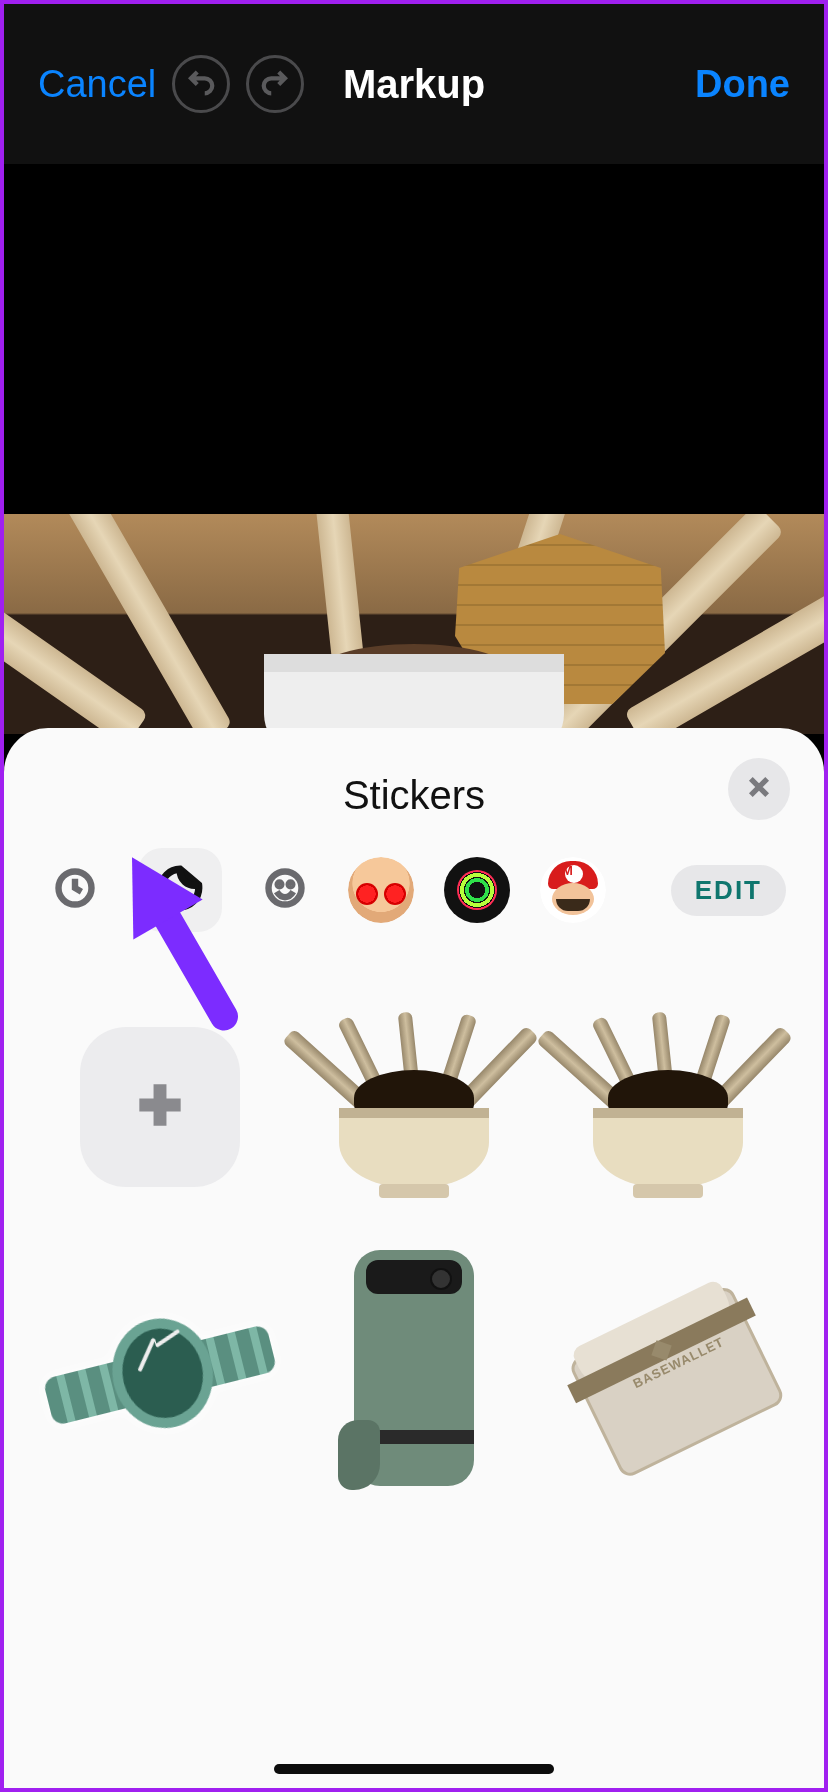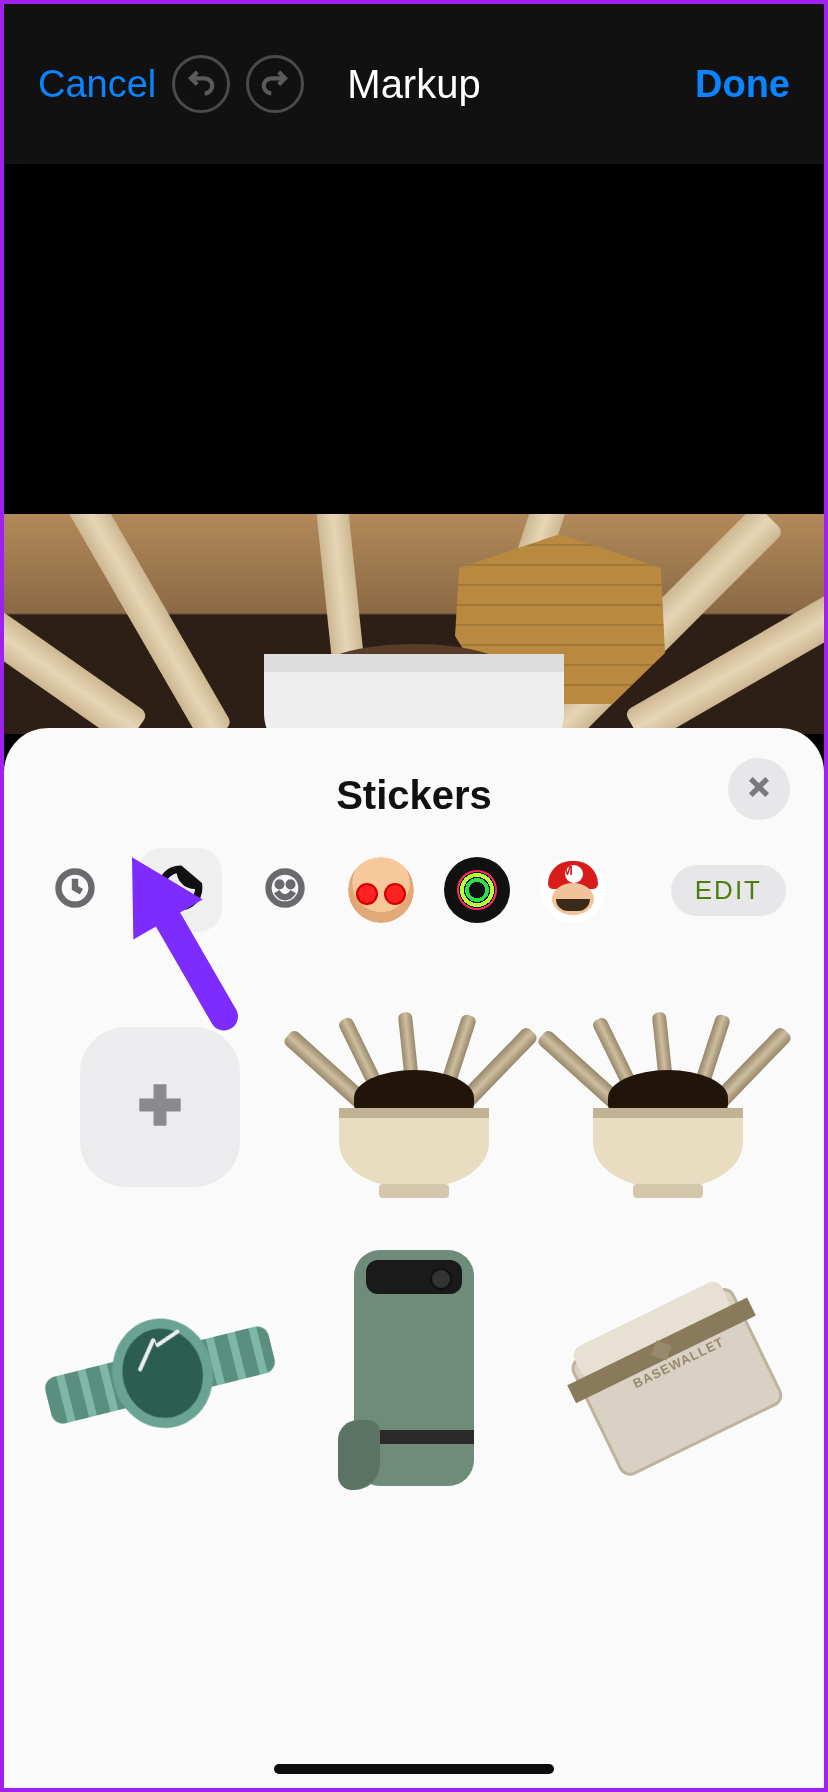--- a/index.html
+++ b/index.html
@@ -19,21 +19,21 @@
   }
   .tb-left { display: flex; align-items: center; gap: 16px; }
   .cancel { color: #0a84ff; font-size: 38px; font-weight: 400; }
   .done   { color: #0a84ff; font-size: 38px; font-weight: 600; }
   .circle-btn {
     width: 58px; height: 58px; border-radius: 50%;
     border: 3px solid #4a4a4c; color: #4a4a4c;
     display: flex; align-items: center; justify-content: center;
   }
   .circle-btn svg { width: 30px; height: 30px; stroke: #5a5a5c; fill: none; stroke-width: 3.4; }
-  .title { color: #fff; font-size: 40px; font-weight: 400; position: absolute; left: 50%; transform: translateX(-50%); }
+  .title { color: #fff; font-size: 40px; font-weight: 700; position: absolute; left: 50%; transform: translateX(-50%); }
 
   
   .canvas-black { width: 100%; height: 350px; background: #000; }
 
   
   .photo {
     width: 100%; height: 220px; background: #4a3a2a; position: relative; overflow: hidden;
   }
   .table { position: absolute; inset: 0; background: linear-gradient(#b28a5a, #8a6a45 45%, #2d1f16 46%, #2d1f16); }
   .bowl {
@@ -59,21 +59,21 @@
   .s5 { left: 640px;  top: -40px; transform: rotate(45deg); }
   .s6 { left: 740px;  top: -10px; transform: rotate(60deg); }
 
   
   .sheet {
     position: absolute; left: 0; right: 0; bottom: 0; top: 724px;
     background: #fafafa; border-radius: 44px 44px 0 0;
     padding: 28px 28px 20px 28px;
   }
   .sheet-header { position: relative; height: 70px; display:flex; align-items:center; justify-content:center; }
-  .sheet-title { font-size: 40px; font-weight: 700; color:#111;margin-top:8px; }
+  .sheet-title { font-size: 40px; font-weight: 400; color:#111;margin-top:8px; }
   .close-btn {
     position:absolute; right:6px; top:2px; width:62px; height:62px;
     border-radius:50%; background:#e7e7e9; display:flex; align-items:center; justify-content:center;
   }
   .close-btn svg { width:28px; height:28px; stroke:#7a7a7e; stroke-width:4.5; }
 
   .cat-row { display:flex; align-items:center; gap:30px; padding:22px 10px 10px 10px; }
   .cat {
     width:66px; height:66px; border-radius:50%; display:flex; align-items:center; justify-content:center;
     color:#6a6a6e;
@@ -105,21 +105,21 @@
   .mario-face {
     width:66px; height:66px; border-radius:50%; background:#fff; position:relative;
   }
   .mario-cap{ position:absolute; left:8px; top:4px; width:50px; height:28px; background:#d81c1c; border-radius:26px 26px 6px 6px; }
   .mario-cap::after{ content:""; position:absolute; left:17px; top:4px; width:18px; height:18px; background:#fff; border-radius:50%; }
   .mario-m{ position:absolute; left:22px; top:7px; font:700 13px/1 Arial; color:#d81c1c; }
   .mario-skin{ position:absolute; left:12px; top:26px; width:42px; height:32px; background:#f2c39a; border-radius:50%; }
   .mario-stache{ position:absolute; left:16px; top:42px; width:34px; height:12px; background:#3a2a1a; border-radius:0 0 18px 18px; }
 
   .edit-pill {
-    margin-left:auto; background:#e7e7e9; color:#4d7c0f; font-size:26px; font-weight:400;
+    margin-left:auto; background:#e7e7e9; color:#0f766e; font-size:26px; font-weight:700;
     letter-spacing:2px; padding:10px 24px; border-radius:26px;
   }
 
   
   .arrow {
     position:absolute; left:178px; top:170px; transform: rotate(-30deg);
   }
   .arrow-stem { width:28px; height:140px; background:#7c2cff; border-radius:14px; }
   .arrow-head {
     width:0; height:0; border-left:40px solid transparent; border-right:40px solid transparent;

